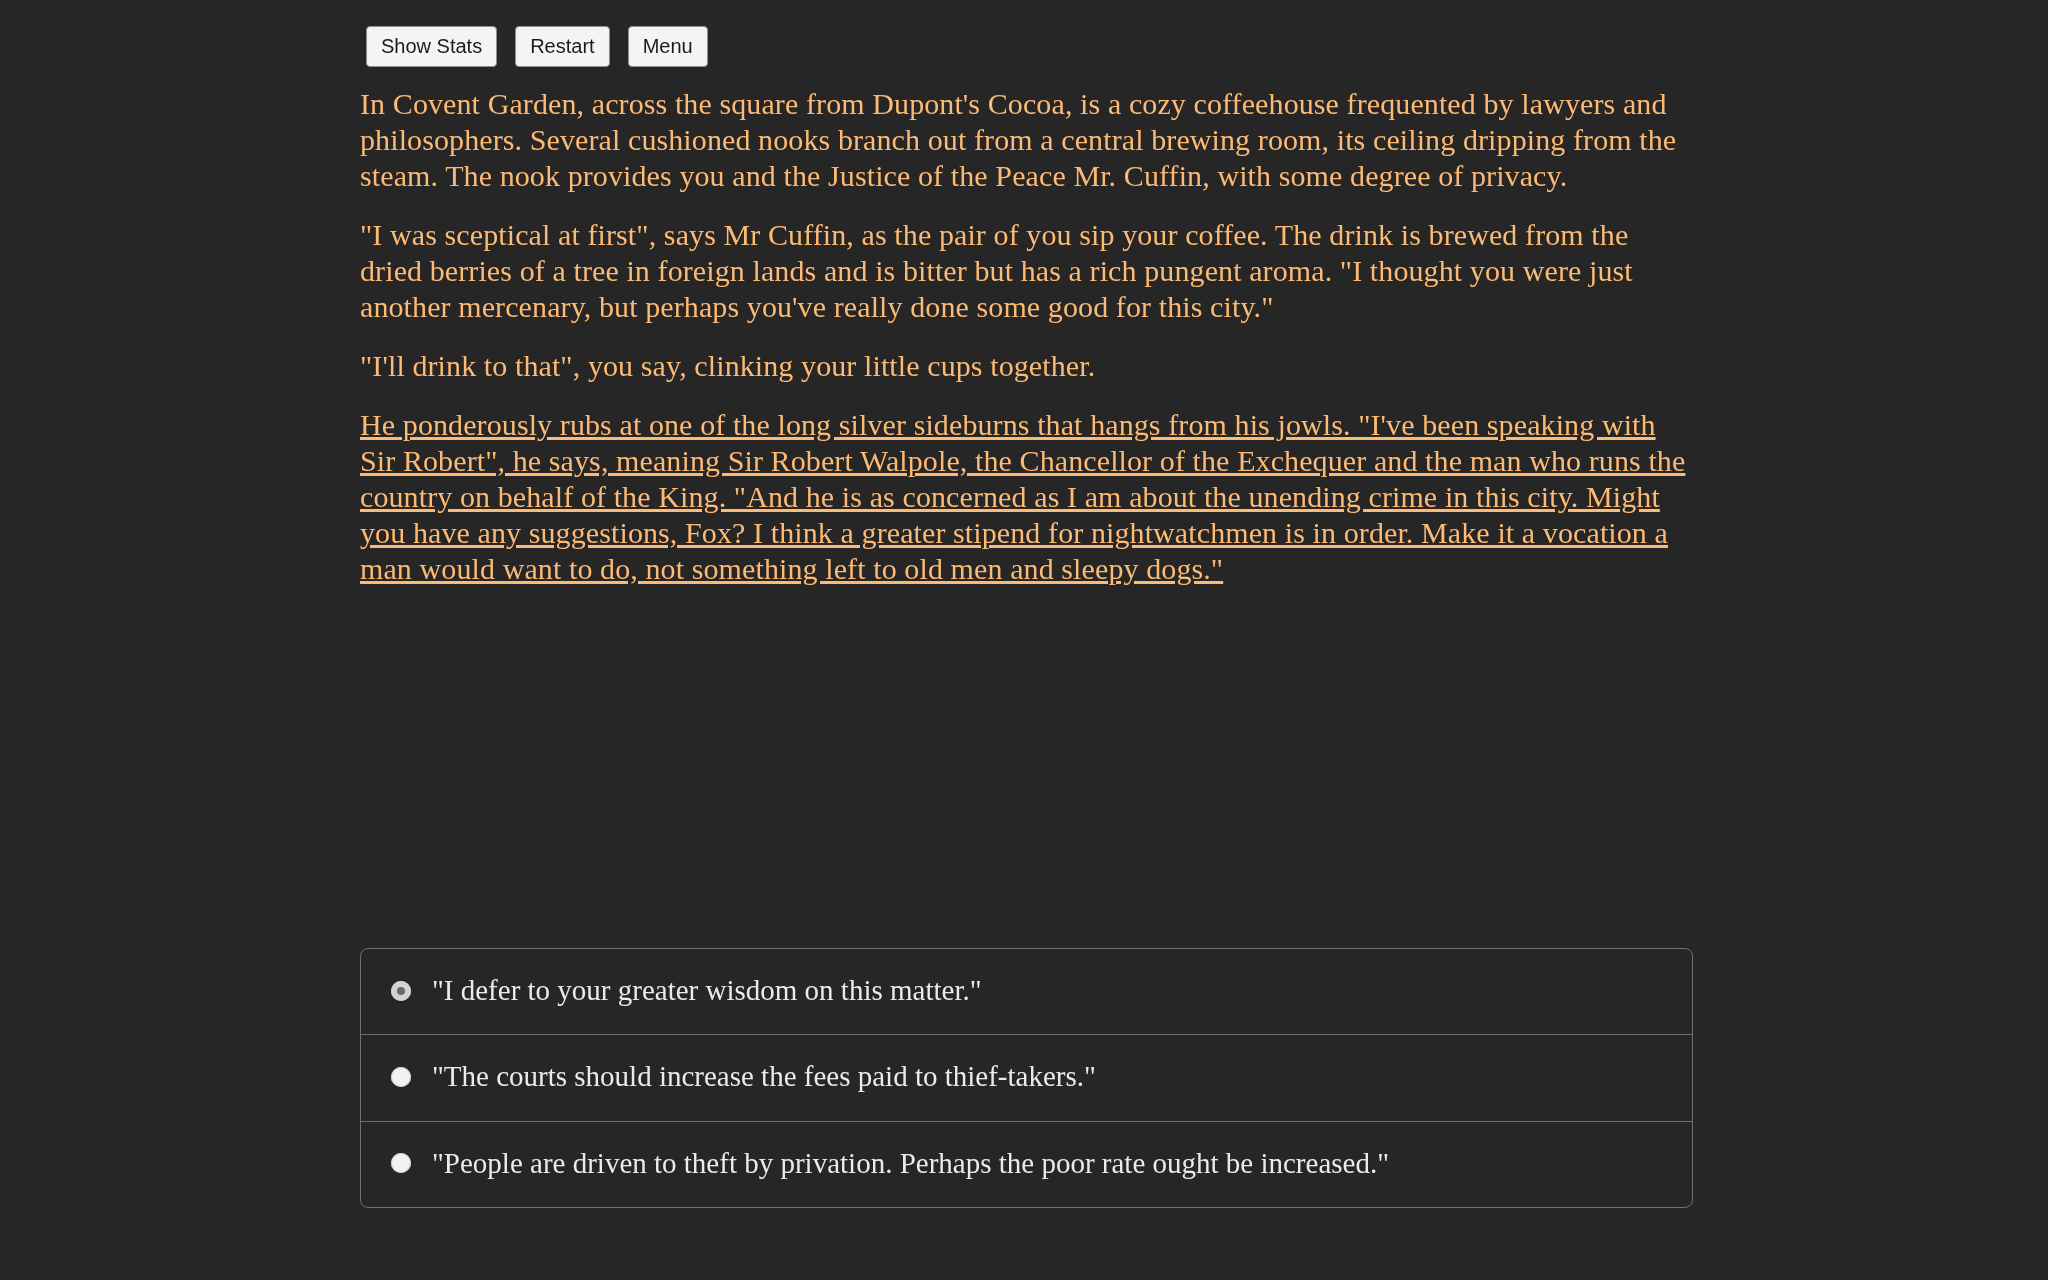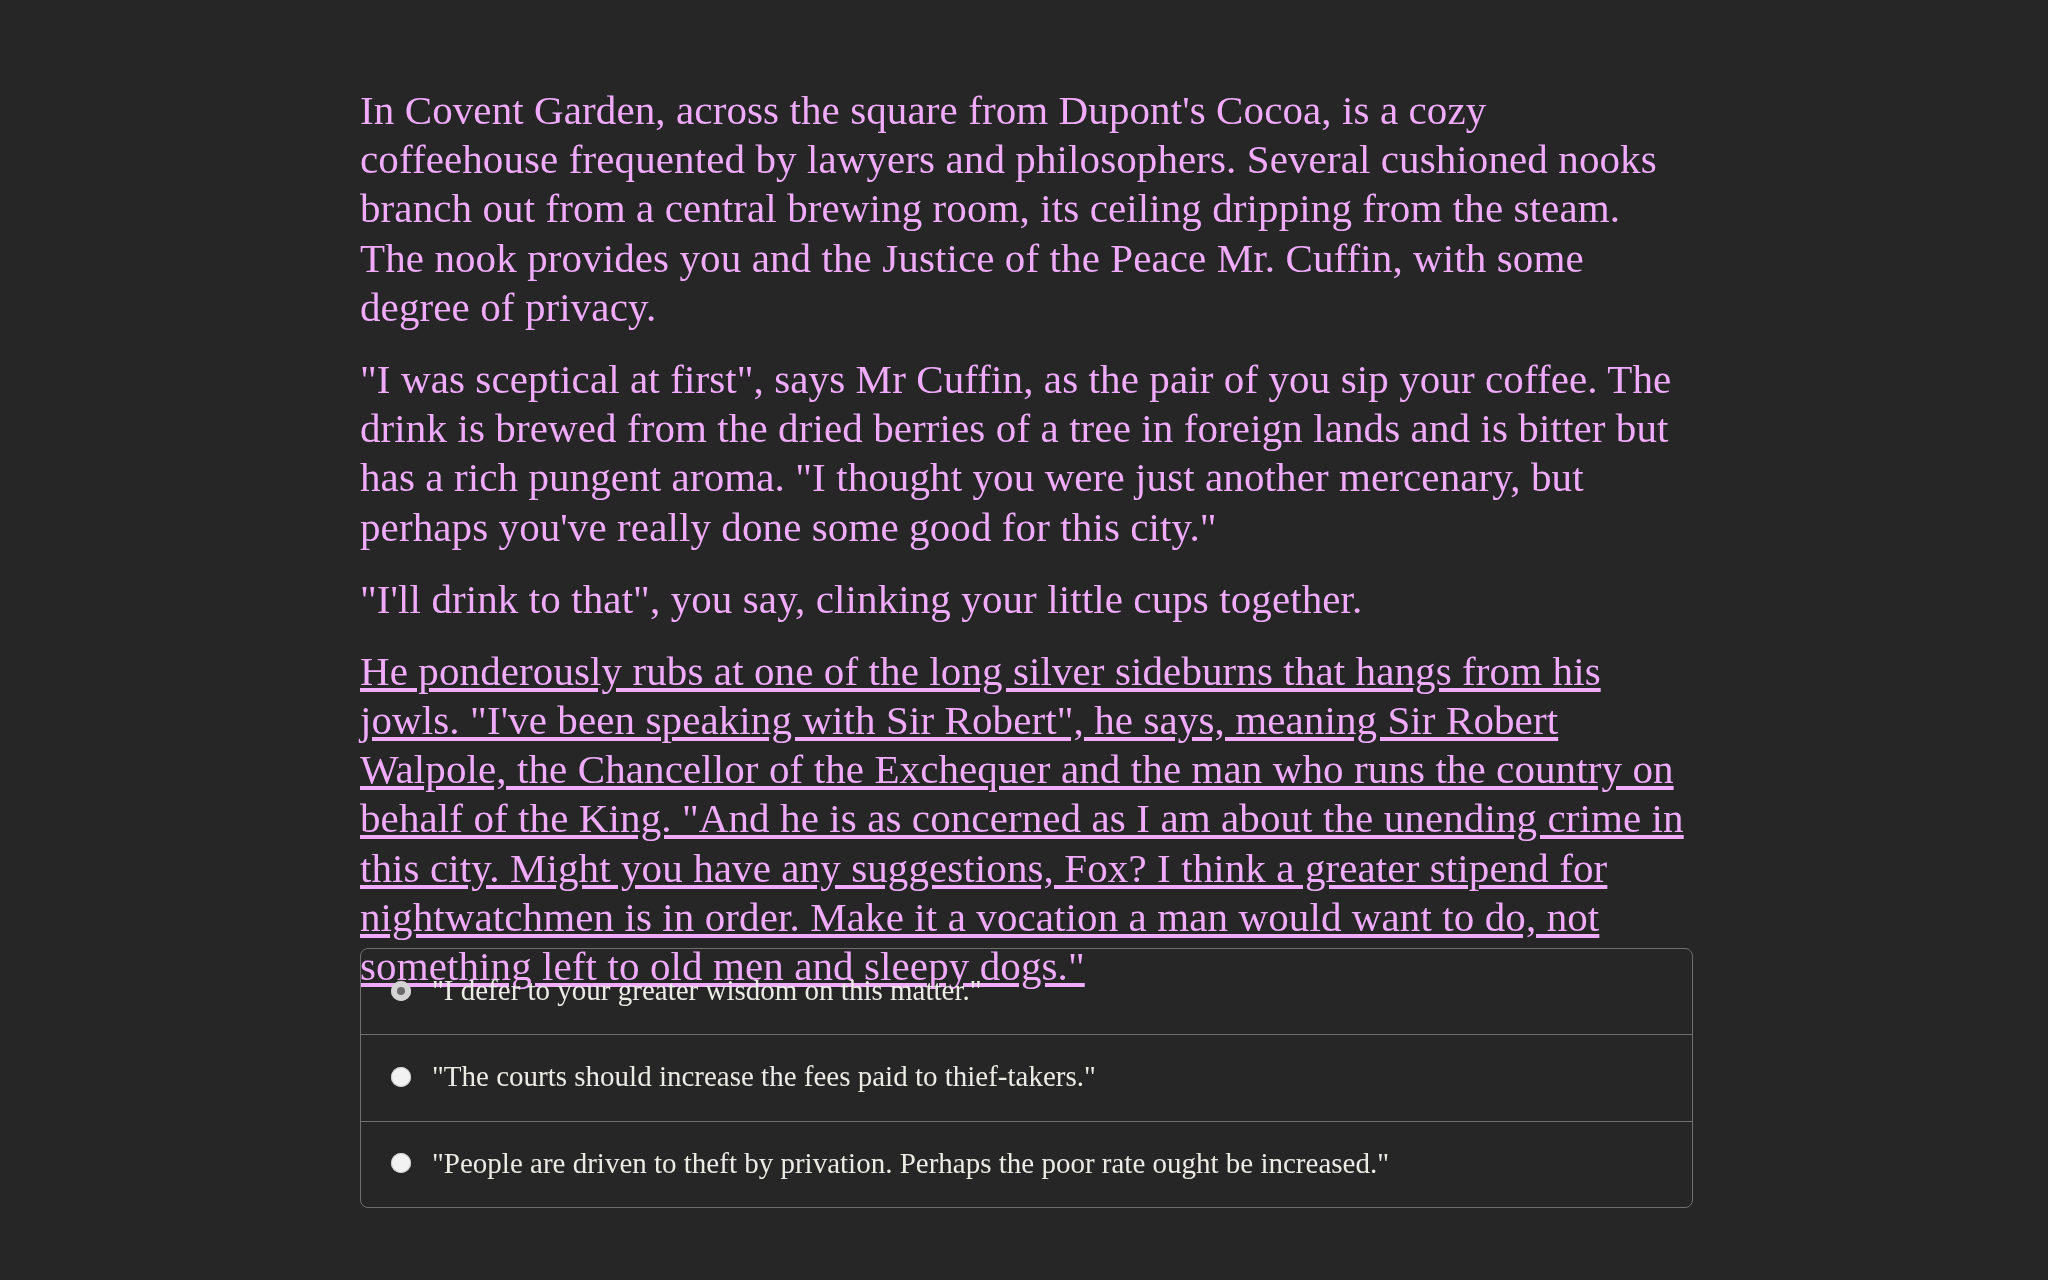--- a/index.html
+++ b/index.html
@@ -41,24 +41,24 @@
     white-space: nowrap;
   }
 
   .story {
     position: absolute;
     top: 86px;
     left: 360px;
     width: 1330px;
   }
   .para {
-    font-size: 41px;
+    font-size: 30px;
     line-height: 1.2;
     margin: 0 0 23px 0;
-    color: #f0abfc;
+    color: #fdba74;
     letter-spacing: 0.1px;
   }
   .para:last-child { margin-bottom: 0; text-decoration: underline; }
 
   .choices {
     position: absolute;
     left: 360px;
     top: 948px;
     width: 1333px;
     border: 1px solid #6f6f6f;
@@ -101,20 +101,25 @@
     font-size: 29px;
     line-height: 1.15;
     color: #ecebe6;
   }
 </style>
 </head>
 <body>
 
 <div class="page">
 
+  <div class="toolbar">
+    <button class="btn">Show Stats</button>
+    <button class="btn">Restart</button>
+    <button class="btn">Menu</button>
+  </div>
 
   <div class="story">
     <p class="para">In Covent Garden, across the square from Dupont's Cocoa, is a cozy coffeehouse frequented by lawyers and philosophers. Several cushioned nooks branch out from a central brewing room, its ceiling dripping from the steam. The nook provides you and the Justice of the Peace Mr. Cuffin, with some degree of privacy.</p>
     <p class="para">"I was sceptical at first", says Mr Cuffin, as the pair of you sip your coffee. The drink is brewed from the dried berries of a tree in foreign lands and is bitter but has a rich pungent aroma. "I thought you were just another mercenary, but perhaps you've really done some good for this city."</p>
     <p class="para">"I'll drink to that", you say, clinking your little cups together.</p>
     <p class="para">He ponderously rubs at one of the long silver sideburns that hangs from his jowls. "I've been speaking with Sir Robert", he says, meaning Sir Robert Walpole, the Chancellor of the Exchequer and the man who runs the country on behalf of the King. "And he is as concerned as I am about the unending crime in this city. Might you have any suggestions, Fox? I think a greater stipend for nightwatchmen is in order. Make it a vocation a man would want to do, not something left to old men and sleepy dogs."</p>
   </div>
 
   <div class="choices">
 

